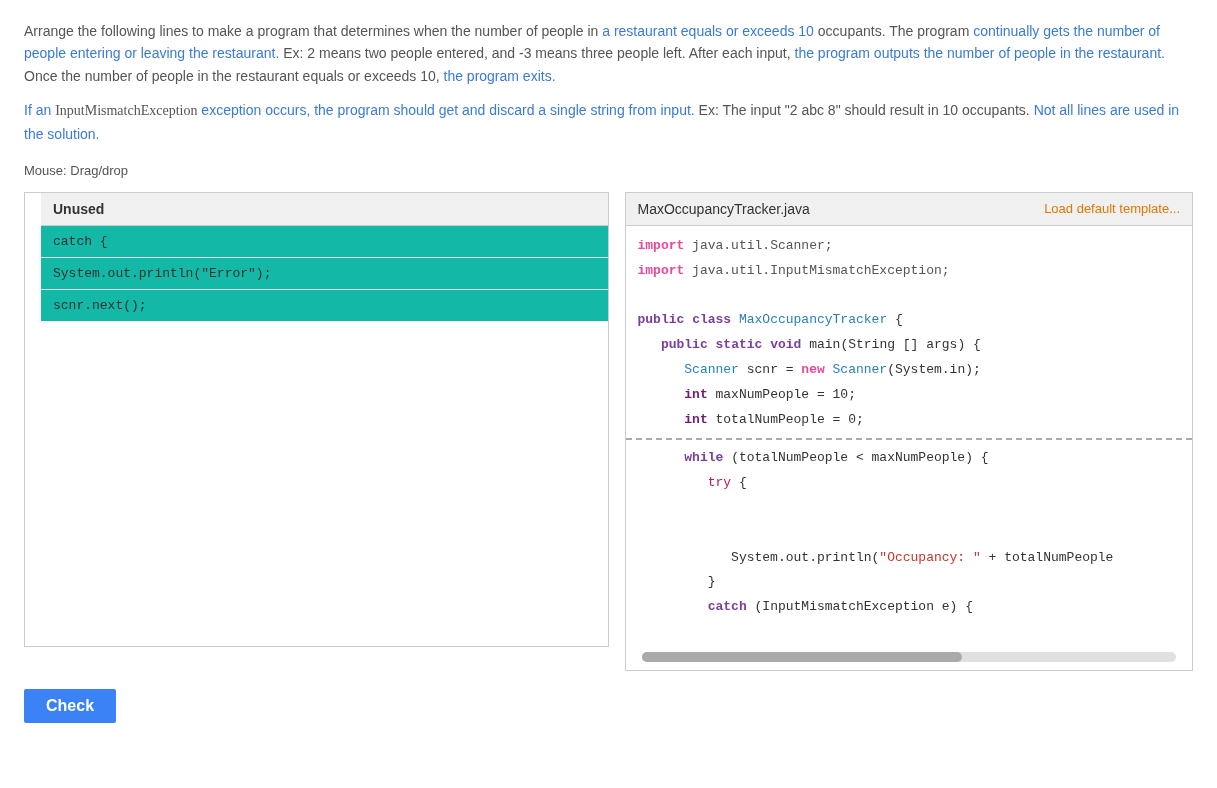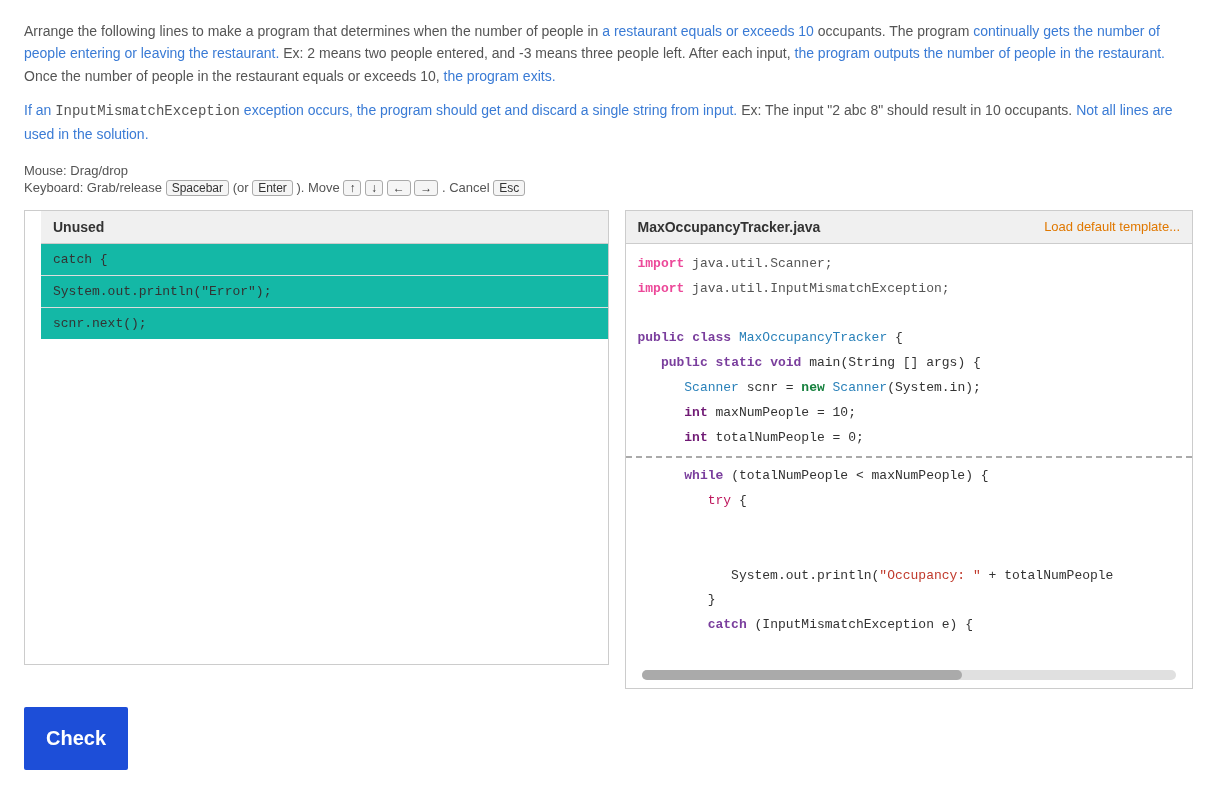--- a/index.html
+++ b/index.html
@@ -27,21 +27,21 @@
 
     .desc-secondary {
       color: #555;
     }
 
     .desc-secondary .highlight {
       color: #3a7bd5;
     }
 
     .desc-secondary code {
-      font-family: Liberation Mono, monospace;
+      font-family: Liberation Serif, serif;
       color: #555;
     }
 
     .keyboard-instructions {
       margin-bottom: 14px;
       font-size: 13px;
       color: #555;
     }
 
     .keyboard-instructions div {
@@ -108,21 +108,21 @@
     .right-panel-header {
       background: #f0f0f0;
       padding: 8px 12px;
       border-bottom: 1px solid #ccc;
       display: flex;
       align-items: center;
       justify-content: space-between;
     }
 
     .right-panel-header .filename {
-      font-weight: bold;
+      font-weight: normal;
       font-size: 14px;
       color: #333;
     }
 
     .right-panel-header .load-template {
       color: #e07800;
       font-size: 13px;
       cursor: pointer;
       text-decoration: none;
     }
@@ -142,35 +142,35 @@
       white-space: pre;
       color: #333;
     }
 
     
     .kw-import { color: #ec4899; font-weight: bold; }
     .kw-public { color: #7a3e9d; font-weight: bold; }
     .kw-class { color: #7a3e9d; font-weight: bold; }
     .kw-static { color: #7a3e9d; font-weight: bold; }
     .kw-void { color: #7a3e9d; font-weight: bold; }
-    .kw-new { color: #15803d; font-weight: bold; }
+    .kw-new { color: #ec4899; font-weight: bold; }
     .kw-int { color: #701a75; font-weight: bold; }
     .kw-while { color: #7a3e9d; font-weight: bold; }
     .kw-try { color: #be185d; font-weight: normal; }
     .kw-catch { color: #7a3e9d; font-weight: bold; }
     .str { color: #c0392b; }
     .pkg { color: #555; }
     .classname { color: #2980b9; }
 
     .check-btn {
       display: inline-block;
-      background: #1d4ed8;
+      background: #3b82f6;
       color: #fff;
-      padding: 20px 22px;
-      font-size: 20px;
+      padding: 8px 22px;
+      font-size: 16px;
       font-weight: bold;
       border: none;
       cursor: pointer;
       margin-top: 14px;
       border-radius: 2px;
     }
 
     .bottom-bar {
       margin-top: 4px;
     }
@@ -202,33 +202,20 @@
     </p>
     <p class="desc-secondary">
       <span class="highlight">If an <code>InputMismatchException</code> exception occurs, the program should get and discard a single string from input.</span><span> Ex: The input "2 abc 8" should result in 10 occupants. </span><span class="highlight">Not all lines are used in the solution.</span>
     </p>
   </div>
 
   <div class="keyboard-instructions">
     <div>
       <span>Mouse: Drag/drop</span>
     </div>
-    <div>
-      <span>Keyboard: Grab/release</span>
-      <span class="kbd">Spacebar</span>
-      <span> (or </span>
-      <span class="kbd">Enter</span>
-      <span>). Move </span>
-      <span class="kbd">↑</span>
-      <span class="kbd">↓</span>
-      <span class="kbd">←</span>
-      <span class="kbd">→</span>
-      <span>. Cancel </span>
-      <span class="kbd">Esc</span>
-    </div>
   </div>
 
   <div class="panels-container">
 
     <div class="panel">
       <div class="panel-header">
         <span>Unused</span>
       </div>
       <div class="panel-body">
         <div class="drag-item">catch {</div>

